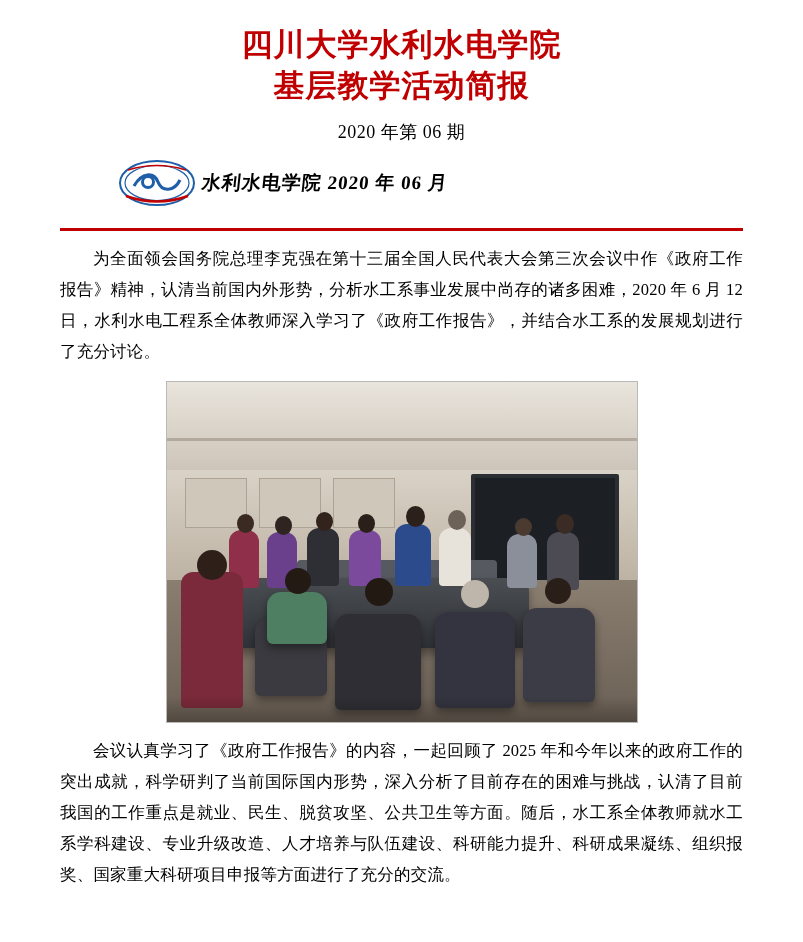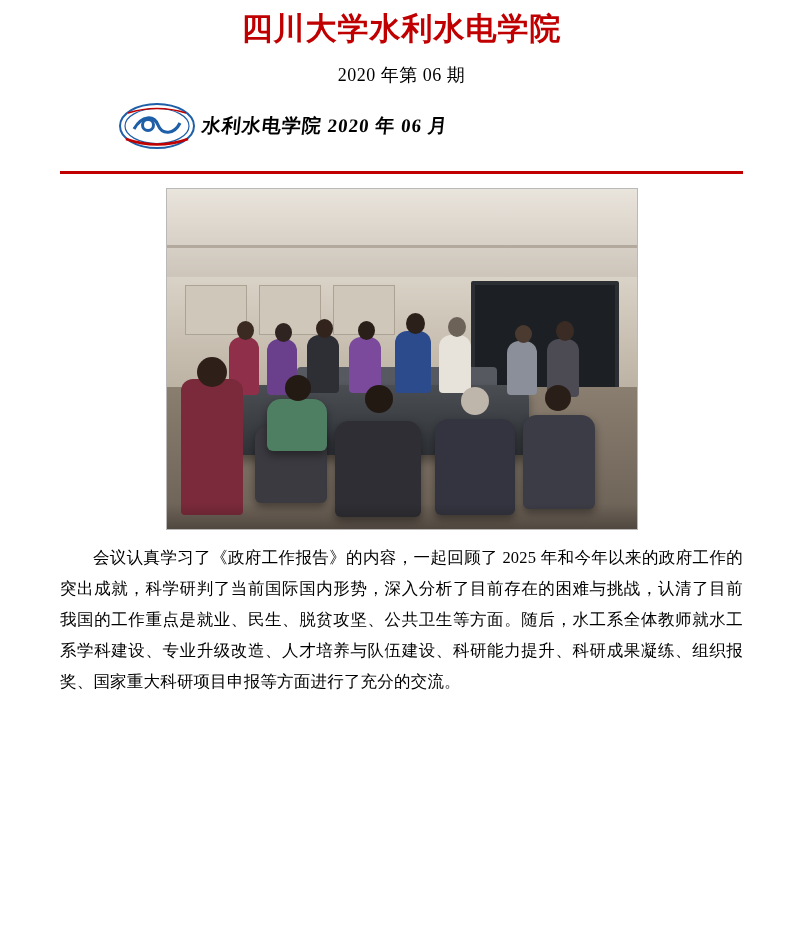--- a/index.html
+++ b/index.html
@@ -12,21 +12,21 @@
     background: #ffffff;
     font-family: "Liberation Serif", "DejaVu Serif", serif;
     color: #000000;
     overflow: hidden;
   }
   .page {
     position: relative;
     width: 803px;
     height: 716px;
     box-sizing: border-box;
-    padding: 0 60px;
+    padding: 16px 60px;
   }
   .masthead {
     text-align: center;
     padding-top: 8px;
   }
   .masthead-line {
     color: #c00000;
     font-size: 31px;
     font-weight: bold;
     line-height: 41px;
@@ -142,40 +142,42 @@
     background: linear-gradient(rgba(0,0,0,0), rgba(0,0,0,0.25));
   }
 </style>
 </head>
 <body>
 
 <div class="page">
 
   <div class="masthead">
     <div class="masthead-line">四川大学水利水电学院</div>
+    <div class="masthead-line">基层教学活动简报</div>
     <div class="issue">2020 年第 06 期</div>
   </div>
 
   <div class="logo-row">
     <div class="logo">
       <svg width="78" height="50" viewBox="0 0 78 50">
         <ellipse cx="39" cy="25" rx="37" ry="22" fill="#ffffff" stroke="#1f5fa8" stroke-width="2"></ellipse>
         <ellipse cx="39" cy="25" rx="32" ry="17.5" fill="#ffffff" stroke="#1f5fa8" stroke-width="1.2"></ellipse>
         <path d="M16 28 C24 14, 36 14, 40 24 C44 34, 56 34, 62 22" fill="none" stroke="#1f5fa8" stroke-width="3.2"></path>
         <circle cx="30" cy="24" r="5.5" fill="none" stroke="#1f5fa8" stroke-width="3"></circle>
         <path d="M8 38 Q39 49 70 38" fill="none" stroke="#c00000" stroke-width="2.4"></path>
         <path d="M10 12 Q39 3 68 12" fill="none" stroke="#c00000" stroke-width="1.6"></path>
       </svg>
     </div>
     <div class="logo-text">水利水电学院 2020 年 06 月</div>
   </div>
 
   <div class="rule"></div>
 
 
+  <div class="para">为全面领会国务院总理李克强在第十三届全国人民代表大会第三次会议中作《政府工作报告》精神，认清当前国内外形势，分析水工系事业发展中尚存的诸多困难，2020 年 6 月 12 日，水利水电工程系全体教师深入学习了《政府工作报告》，并结合水工系的发展规划进行了充分讨论。</div>
 
   <div class="figure">
     <div class="ph-ceiling"></div>
     <div class="ph-ceiling-seam"></div>
     <div class="ph-wall"></div>
     <div class="ph-wall-panel" style="left:18px;"></div>
     <div class="ph-wall-panel" style="left:92px;"></div>
     <div class="ph-wall-panel" style="left:166px;"></div>
     <div class="ph-screen"></div>
     <div class="ph-floor"></div>

